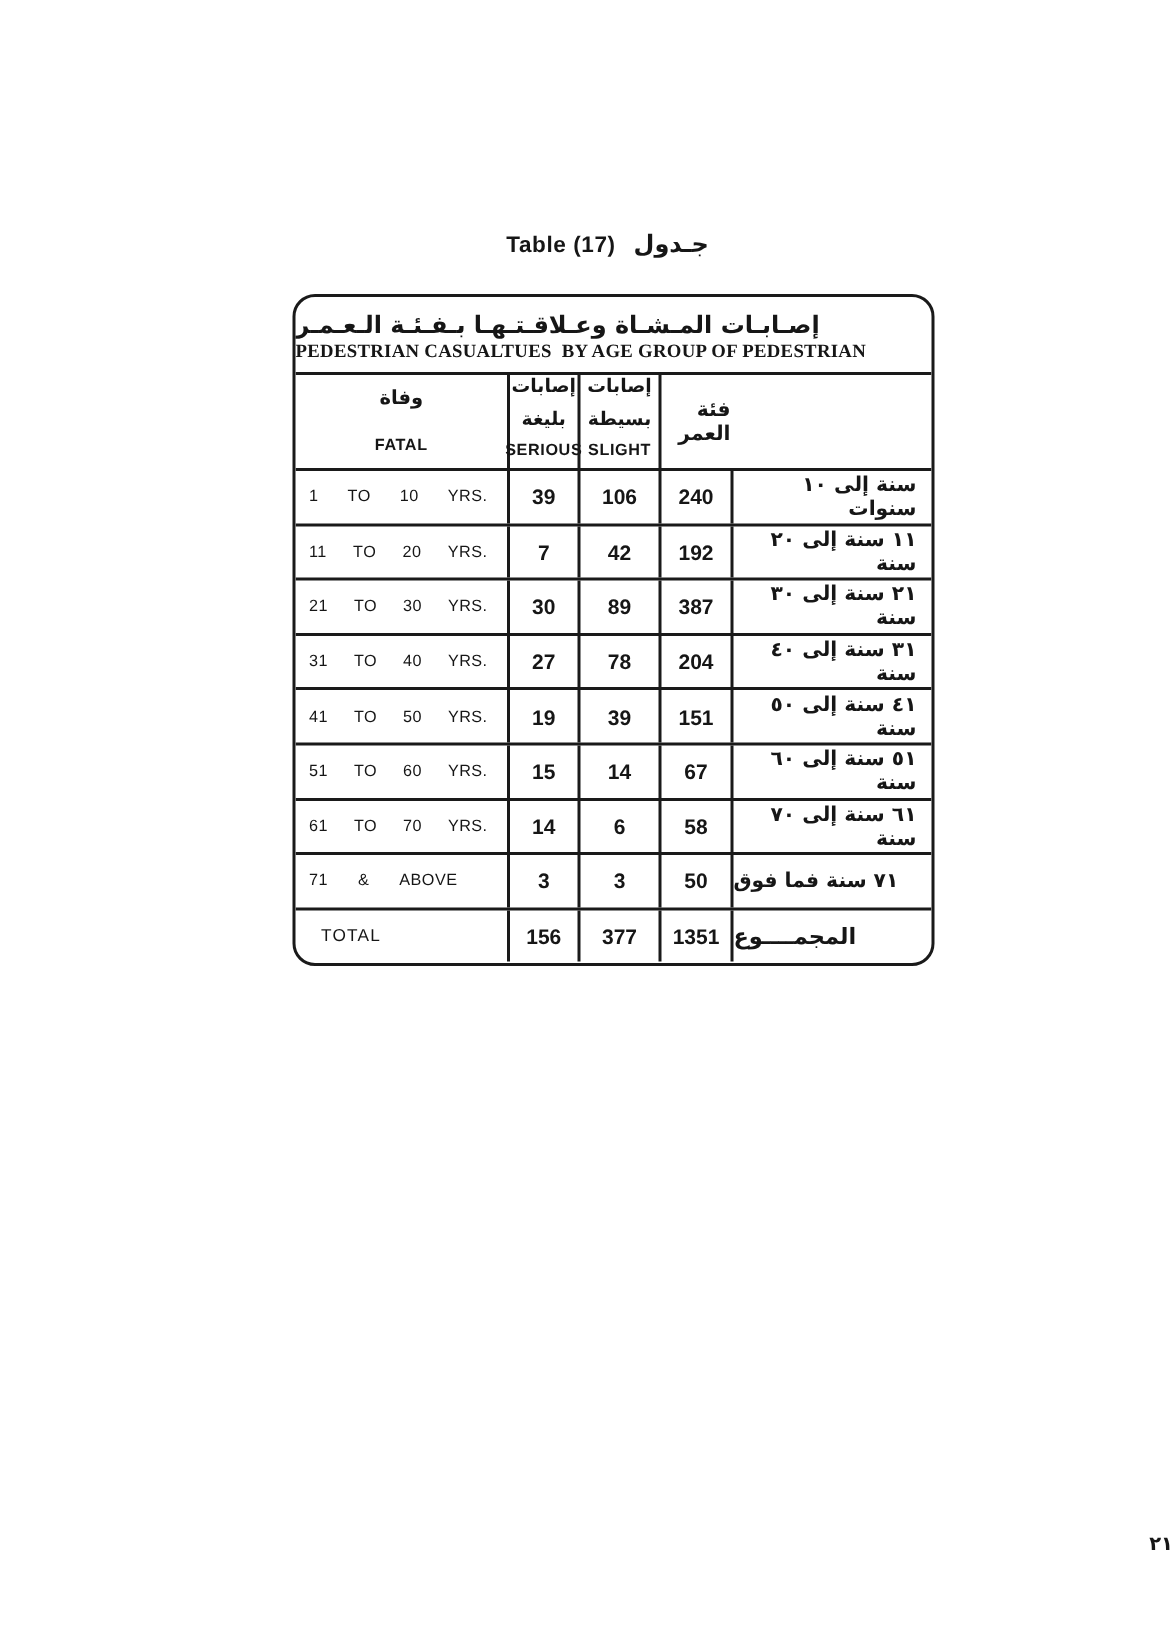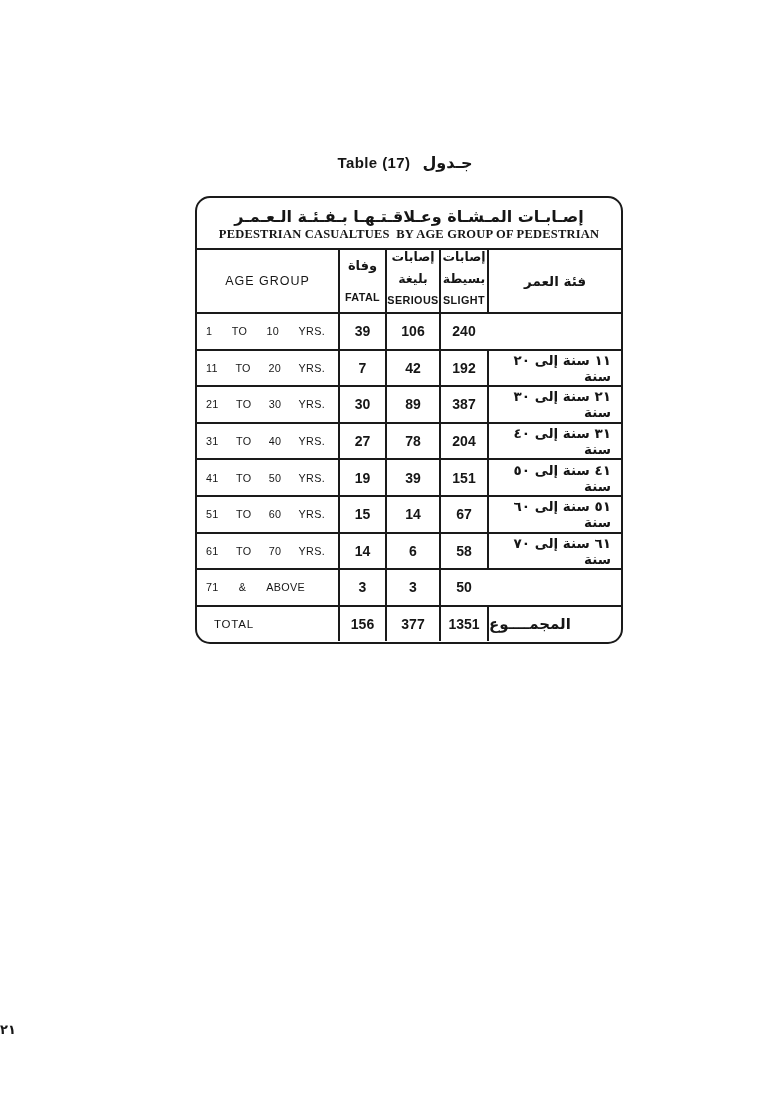--- a/index.html
+++ b/index.html
@@ -29,21 +29,21 @@
     border: 2.5px solid #1a1a1a;
     border-radius: 15px;
     overflow: hidden;
     background: #fff;
   }
 
   .table-title {
     height: 52px;
     border-bottom: 2px solid #1a1a1a;
     display: flex; flex-direction: column;
-    align-items: center; justify-content: center;
+    align-items: flex-start; justify-content: center;
     gap: 1px; padding-top: 3px;
   }
   .table-title .tt-ar {
     font-size: 16px; font-weight: bold; direction: rtl;
   }
   .table-title .tt-en {
     font-family: "Liberation Serif", serif;
     font-size: 12.5px; font-weight: bold; letter-spacing: 0.2px;
     white-space: pre;
   }
@@ -88,39 +88,38 @@
   .cell-ar {
     display: flex; align-items: center; justify-content: flex-end;
     direction: rtl; padding-right: 10px;
     font-size: 13.5px; font-weight: 600;
   }
   .cell-ar.total { padding-right: 4px; font-size: 15px; }
 
   
   .page-number {
     position: absolute; top: 1022px; left: 0; width: 782px;
-    text-align: left; font-size: 13px; font-weight: bold;
+    text-align: right; font-size: 13px; font-weight: bold;
   }
 </style>
 </head>
 <body>
 
 <div class="page-title">
   <span class="pt-en">Table (17)</span><span class="pt-ar arabic">جـدول</span>
 </div>
 
 <div class="stat-table">
 
   <div class="table-title">
     <div class="tt-ar arabic">إصـابـات المـشـاة وعـلاقـتـهـا بـفـئـة الـعـمـر</div>
     <div class="tt-en">PEDESTRIAN CASUALTUES  BY AGE GROUP OF PEDESTRIAN</div>
   </div>
 
   <div class="row header-row">
-    <div class="hc hc-age">AGE GROUP</div>
     <div class="hc hc-fatal">
       <span class="h-ar arabic">وفاة</span>
       <span class="h-en">FATAL</span>
     </div>
     <div class="hc hc-3line">
       <span class="h-ar2 arabic">إصابات</span>
       <span class="h-ar2 arabic">بليغة</span>
       <span class="h-en">SERIOUS</span>
     </div>
     <div class="hc hc-3line">
@@ -134,20 +133,21 @@
   <div class="row data-row">
     <div class="cell-age">
       <span>1</span>
       <span>TO</span>
       <span>10</span>
       <span>YRS.</span>
     </div>
     <div class="cell-num">39</div>
     <div class="cell-num">106</div>
     <div class="cell-num">240</div>
+    <div class="cell-ar arabic">سنة إلى ١٠ سنوات</div>
   </div>
 
   <div class="row data-row">
     <div class="cell-age">
       <span>11</span>
       <span>TO</span>
       <span>20</span>
       <span>YRS.</span>
     </div>
     <div class="cell-num">7</div>
@@ -224,20 +224,21 @@
   <div class="row data-row">
     <div class="cell-age">
       <span>71</span>
       <span>&amp;</span>
       <span>ABOVE</span>
       <span></span>
     </div>
     <div class="cell-num">3</div>
     <div class="cell-num">3</div>
     <div class="cell-num">50</div>
+    <div class="cell-ar arabic">٧١ سنة  فما فوق</div>
   </div>
 
   <div class="row data-row">
     <div class="cell-total-label">TOTAL</div>
     <div class="cell-num">156</div>
     <div class="cell-num">377</div>
     <div class="cell-num">1351</div>
     <div class="cell-ar arabic total">المجمــــوع</div>
   </div>
 

